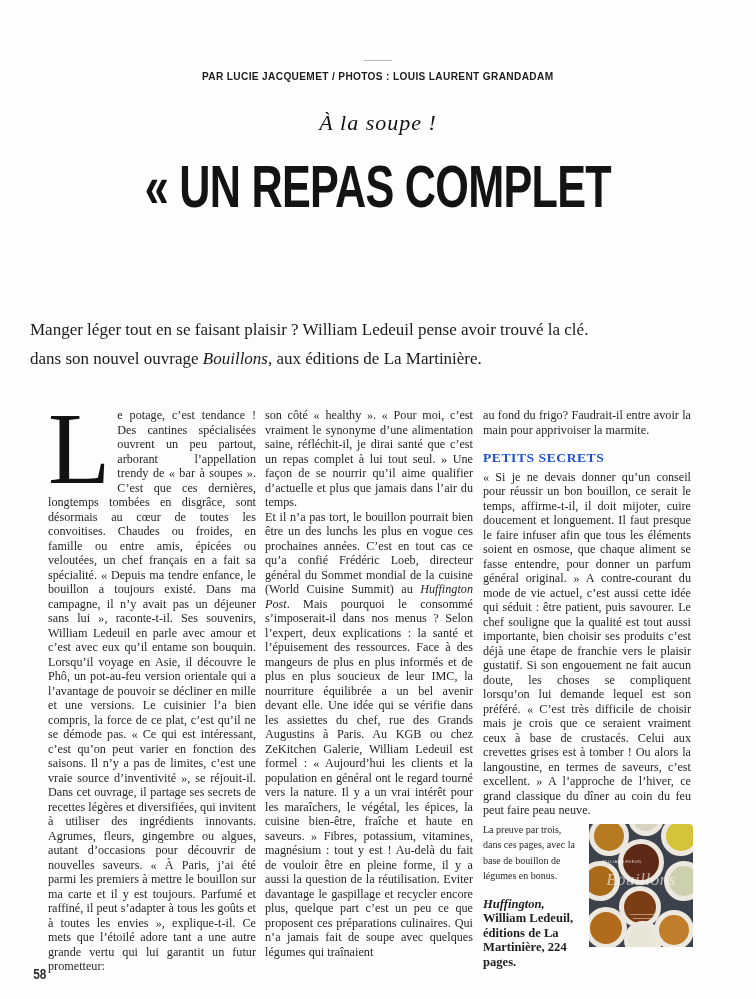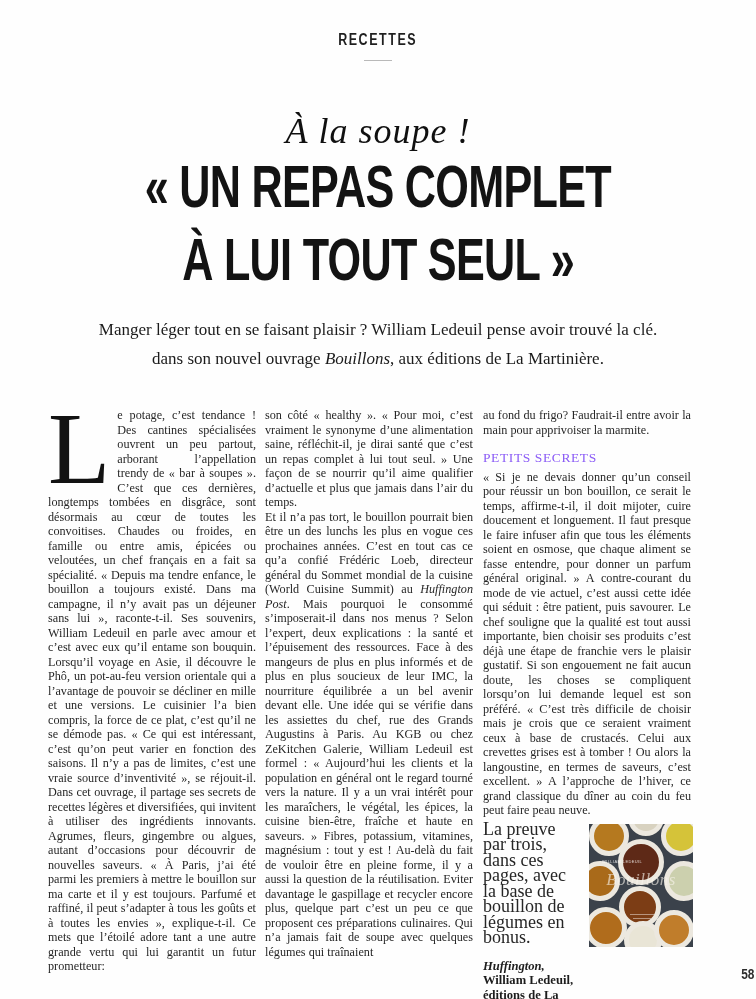--- a/index.html
+++ b/index.html
@@ -12,43 +12,43 @@
   .kicker-wrap { position:absolute; top:31px; left:0; right:0; text-align:center; }
   .kicker { display:inline-block; font-family:"Liberation Sans",sans-serif; font-weight:700;
             font-size:16px; letter-spacing:2px; transform:scaleX(.78); transform-origin:center; color:#1f1f1f; }
   .kicker-rule { position:absolute; top:60px; left:50%; width:28px; margin-left:-14px;
                  border-top:1px solid #b9b9b9; height:0; }
   .byline-wrap { position:absolute; top:66px; left:0; right:0; text-align:center; }
   .byline { display:inline-block; font-family:"Liberation Sans",sans-serif; font-weight:700;
             font-size:11.5px; letter-spacing:.4px; transform:scaleX(.88); transform-origin:center; color:#1c1c1c; }
   
   .script-head { position:absolute; top:110px; left:0; right:0; text-align:center;
-                 font-style:italic; font-size:36px; letter-spacing:1px; color:#101010; }
+                 font-style:italic; font-size:22px; letter-spacing:1px; color:#101010; }
   .headline { position:absolute; top:150px; left:0; right:0; text-align:center;
               font-family:"Liberation Sans",sans-serif; font-weight:700; color:#131313; }
   .headline .hl { font-size:60px; line-height:73px; display:block; }
   .headline .hl span { display:inline-block; transform:scaleX(.72); transform-origin:center;
                        letter-spacing:-1px; white-space:nowrap; }
   
-  .lede { position:absolute; top:316px; left:30px; right:30px; text-align:center;
+  .lede { position:absolute; top:316px; left:30px; right:30px; text-align:left;
           font-size:17px; line-height:28.5px; color:#1b1b1b; }
   .lede .it { font-style:italic; }
   
   .col { position:absolute; top:408px; width:208px; text-align:justify;
          font-size:12.2px; line-height:14.5px; color:#262626; }
   .col p { margin:0; }
   #col1 { left:48px; } #col2 { left:265px; } #col3 { left:483px; }
   .dropcap { float:left; font-size:102px; line-height:76px; padding:3px 7px 0 0; color:#121212; }
   .it { font-style:italic; }
-  .subhead { font-family:"Liberation Serif",serif; font-weight:400; font-size:13.5px;
-             letter-spacing:.6px; margin:14px 0 4px 0 !important; text-align:left; color:#8b5cf6; }
+  .subhead { font-family:"Liberation Serif",serif; font-weight:700; font-size:13.5px;
+             letter-spacing:.6px; margin:14px 0 4px 0 !important; text-align:left; color:#1d4ed8; }
   
   .col3-bottom { display:flex; margin-top:4px; }
   .col3-left { width:106px; flex:none; padding-right:7px; box-sizing:border-box; }
-  .p3 { text-align:left !important; font-size:18px; line-height:15.5px; }
+  .p3 { text-align:left !important; font-size:10px; line-height:15.5px; }
   .caption { margin-top:13px !important; text-align:left !important; font-weight:700;
              font-size:12.6px; line-height:14.5px; color:#1d1d1d; }
   .book-cover { position:relative; width:104px; height:123px; overflow:hidden; flex:none;
                 margin-top:2px; background:#3b424b; }
   .bowl { position:absolute; border-radius:50%; border:5px solid #ece8df; box-sizing:border-box; }
   .b1 { width:40px; height:40px; left:0px;  top:-8px; }
   .b2 { width:36px; height:36px; left:39px; top:-24px; }
   .b3 { width:40px; height:40px; left:72px; top:-8px; }
   .b4 { width:46px; height:46px; left:29px; top:15px; }
   .b5 { width:40px; height:40px; left:-9px; top:37px; }
@@ -59,39 +59,38 @@
   .b10{ width:40px; height:40px; left:65px; top:86px; }
   .cover-title { position:absolute; left:0; right:0; top:49px; text-align:center;
                  font-style:italic; font-size:17px; letter-spacing:.5px;
                  color:rgba(248,244,235,.62); }
   .cover-author { position:absolute; left:13px; top:31px; font-family:"Liberation Sans",sans-serif;
                   font-size:4px; letter-spacing:.4px; color:rgba(255,255,255,.78); white-space:nowrap; }
   .bowl-textline { position:absolute; height:1px; background:rgba(255,255,255,.45); }
   .tl1 { left:41px; top:90px; width:24px; }
   .tl2 { left:44px; top:94px; width:18px; }
   
-  .pagenum-wrap { position:absolute; top:965px; left:0; right:0; text-align:right; }
+  .pagenum-wrap { position:absolute; top:965px; left:0; right:0; text-align:left;padding-left:32px; }
   .pagenum { display:inline-block; font-family:"Liberation Sans",sans-serif; font-weight:700;
              font-size:14px; transform:scaleX(.85); transform-origin:center; color:#2d2d2d; }
 </style>
 </head>
 <body>
 
 <div class="page">
 
-  <div class="kicker-wrap">
-    <span class="kicker">RECETTES</span>
+  <div class="kicker-rule"></div>
+  <div class="byline-wrap">
+    <span class="byline">PAR LUCIE JACQUEMET / PHOTOS : LOUIS LAURENT GRANDADAM</span>
   </div>
-  <div class="kicker-rule"></div>
 
   <div class="script-head">À la soupe !</div>
 
   <div class="headline">
     <div class="hl"><span>« UN REPAS COMPLET</span></div>
-    <div class="hl"><span>À LUI TOUT SEUL »</span></div>
   </div>
 
   <div class="lede">
     <div>Manger léger tout en se faisant plaisir ? William Ledeuil pense avoir trouvé la clé.</div>
     <div><span>dans son nouvel ouvrage </span><span class="it">Bouillons</span><span>, aux éditions de La Martinière.</span></div>
   </div>
 
   <div class="col" id="col1">
     <p><span class="dropcap">L</span><span>e potage, c’est tendance ! Des cantines spécialisées ouvrent un peu partout, arborant l’appellation trendy de « bar à soupes ». C’est que ces dernières, longtemps tombées en disgrâce, sont désormais au cœur de toutes les convoitises. Chaudes ou froides, en famille ou entre amis, épicées ou veloutées, un chef français en a fait sa spécialité. « Depuis ma tendre enfance, le bouillon a toujours existé. Dans ma campagne, il n’y avait pas un déjeuner sans lui », raconte-t-il. Ses souvenirs, William Ledeuil en parle avec amour et c’est avec eux qu’il entame son bouquin. Lorsqu’il voyage en Asie, il découvre le Phô, un pot-au-feu version orientale qui a l’avantage de pouvoir se décliner en mille et une versions. Le cuisinier l’a bien compris, la force de ce plat, c’est qu’il ne se démode pas. « Ce qui est intéressant, c’est qu’on peut varier en fonction des saisons. Il n’y a pas de limites, c’est une vraie source d’inventivité », se réjouit-il. Dans cet ouvrage, il partage ses secrets de recettes légères et diversifiées, qui invitent à utiliser des ingrédients innovants. Agrumes, fleurs, gingembre ou algues, autant d’occasions pour découvrir de nouvelles saveurs. « À Paris, j’ai été parmi les premiers à mettre le bouillon sur ma carte et il y est toujours. Parfumé et raffiné, il peut s’adapter à tous les goûts et à toutes les envies », explique-t-il. Ce mets que l’étoilé adore tant a une autre grande vertu qui lui garantit un futur prometteur:</span></p>
   </div>

